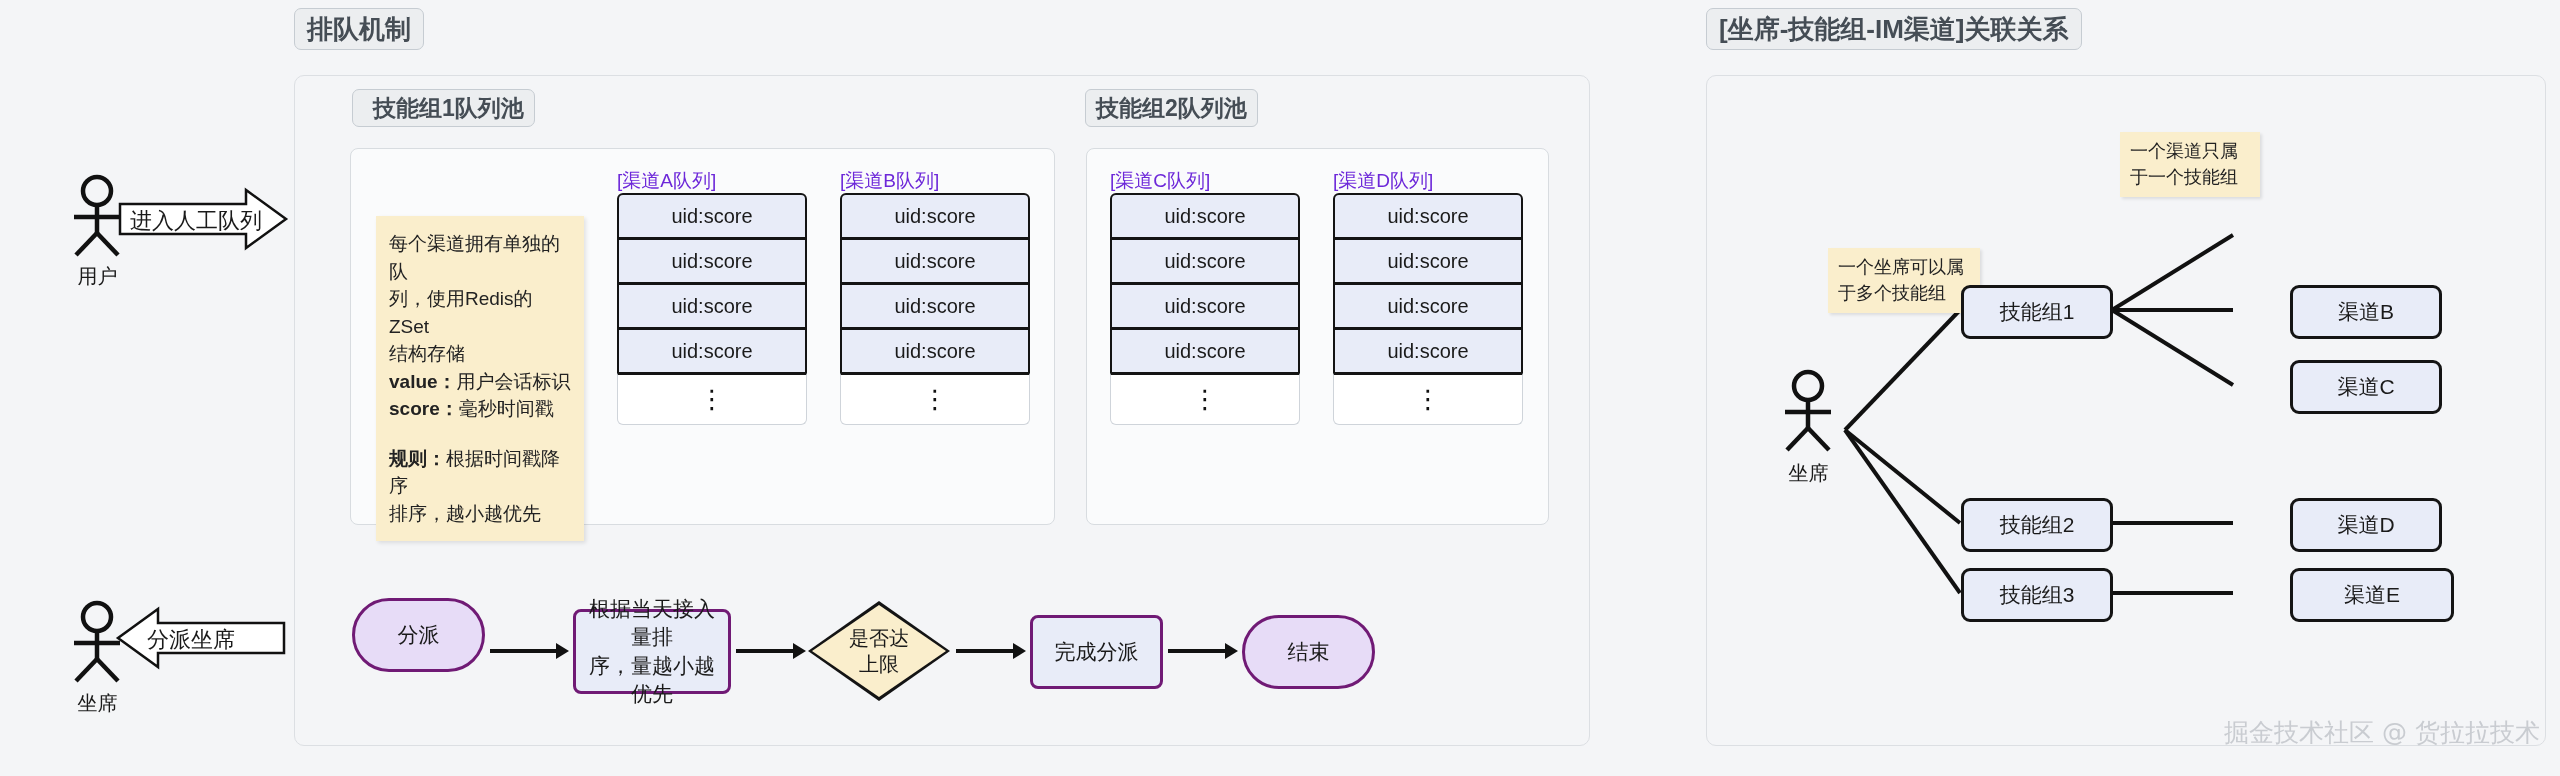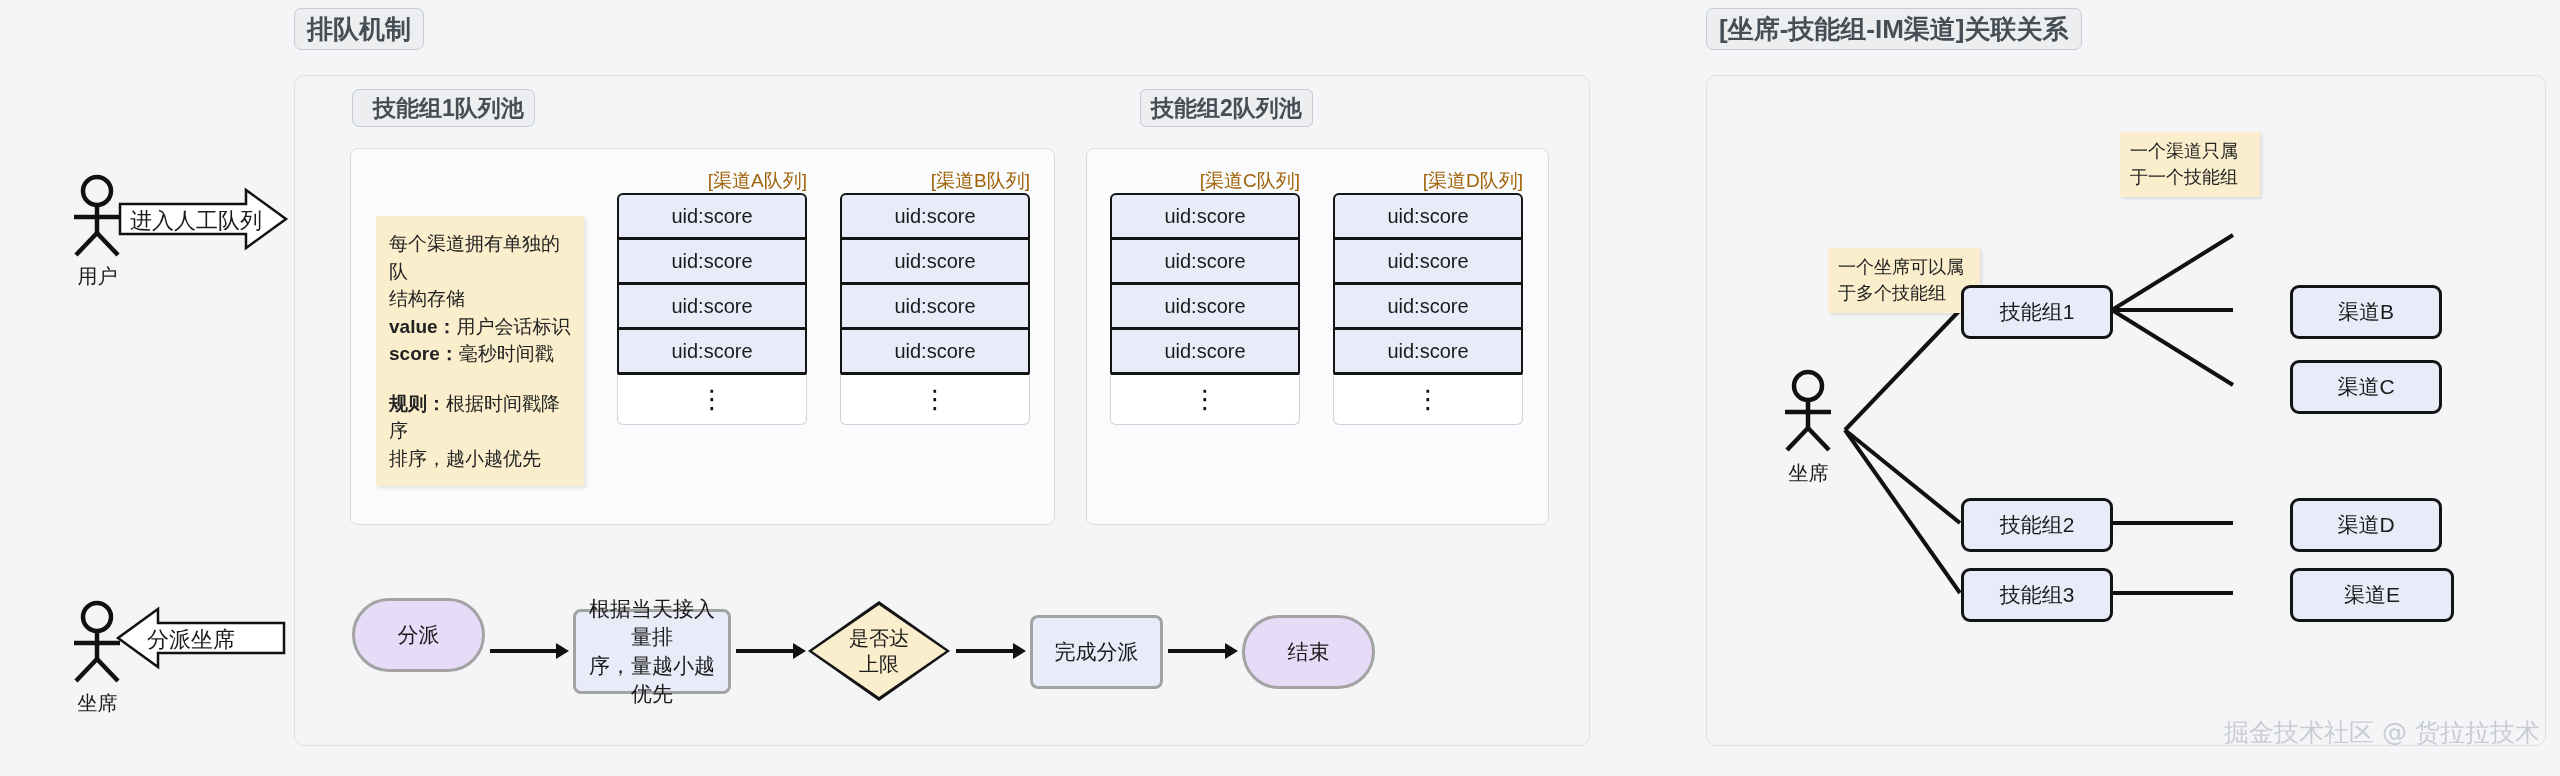--- a/index.html
+++ b/index.html
@@ -33,21 +33,21 @@
     border-radius: 10px;
   }
   .subpanel {
     background: #fafbfc;
     border: 1.5px solid #d8dce0;
     border-radius: 8px;
   }
 
   
   .qhead {
-    font-size: 19px; color: #a16207; text-align: right; white-space: nowrap;
+    font-size: 19px; color: #6d28d9; text-align: left; white-space: nowrap;
   }
   .qcell {
     background: #e8ecf8;
     border: 2px solid #141414;
     border-bottom-width: 1px;
     display: flex; align-items: center; justify-content: center;
     font-size: 20px; color: #1a1a1a;
   }
   .qdots {
     background: #ffffff;
@@ -74,21 +74,21 @@
     color: #222;
     font-size: 18px;
     line-height: 1.42;
     padding: 7px 10px;
     box-shadow: 2px 2px 3px rgba(0,0,0,0.10);
     white-space: pre-line;
   }
 
   
   .node {
-    border: 3px solid #a3a3a3;
+    border: 3px solid #701a75;
     display: flex; align-items: center; justify-content: center;
     text-align: center; font-size: 21px; color: #1a1a1a;
     line-height: 1.35;
   }
   .node-stadium { background: #e7dcf7; border-radius: 999px; }
   .node-rect    { background: #e8ecf8; border-radius: 8px; padding: 0 8px; }
   .diamond-wrap { position: absolute; }
   .diamond-wrap .dia-fill {
     position:absolute; inset:0;
     background:#141414;
@@ -164,20 +164,21 @@
   <div class="abs chip chip-lg" style="left:294px; top:8px;">排队机制</div>
 
   <div class="abs panel" style="left:294px; top:75px; width:1296px; height:671px;"></div>
 
   <div class="abs chip chip-md" style="left:352px; top:89px;padding-left:20px;">技能组1队列池</div>
 
   <div class="abs subpanel" style="left:350px; top:148px; width:705px; height:377px;"></div>
 
   <div class="abs note" style="left:376px; top:216px; width:208px;">
     <div>每个渠道拥有单独的队</div>
+    <div>列，使用Redis的ZSet</div>
     <div>结构存储</div>
     <div>
       <b>value：</b><span>用户会话标识</span>
     </div>
     <div>
       <b>score：</b><span>毫秒时间戳</span>
     </div>
     <div style="height:22px;"></div>
     <div>
       <b>规则：</b><span>根据时间戳降序</span>
@@ -200,21 +201,21 @@
   <div class="abs" style="left:840px; top:193px; width:190px;">
     <div class="qcell" style="height:45px; border-radius:6px 6px 0 0;">uid:score</div>
     <div class="qcell" style="height:45px;">uid:score</div>
     <div class="qcell" style="height:45px;">uid:score</div>
     <div class="qcell" style="height:45px;">uid:score</div>
     <div class="qdots" style="height:52px;">
         <span>⋮</span>
       </div>
   </div>
 
-  <div class="abs chip chip-md" style="left:1140px; top:89px;border-radius:6px;">技能组2队列池</div>
+  <div class="abs chip chip-md" style="left:1085px; top:89px;border-radius:6px;">技能组2队列池</div>
 
   <div class="abs subpanel" style="left:1086px; top:148px; width:463px; height:377px;"></div>
 
   <div class="abs qhead" style="left:1110px; top:168px; width:190px;">[渠道C队列]</div>
   <div class="abs" style="left:1110px; top:193px; width:190px;">
     <div class="qcell" style="height:45px; border-radius:6px 6px 0 0;">uid:score</div>
     <div class="qcell" style="height:45px;">uid:score</div>
     <div class="qcell" style="height:45px;">uid:score</div>
     <div class="qcell" style="height:45px;">uid:score</div>
     <div class="qdots" style="height:52px;">

